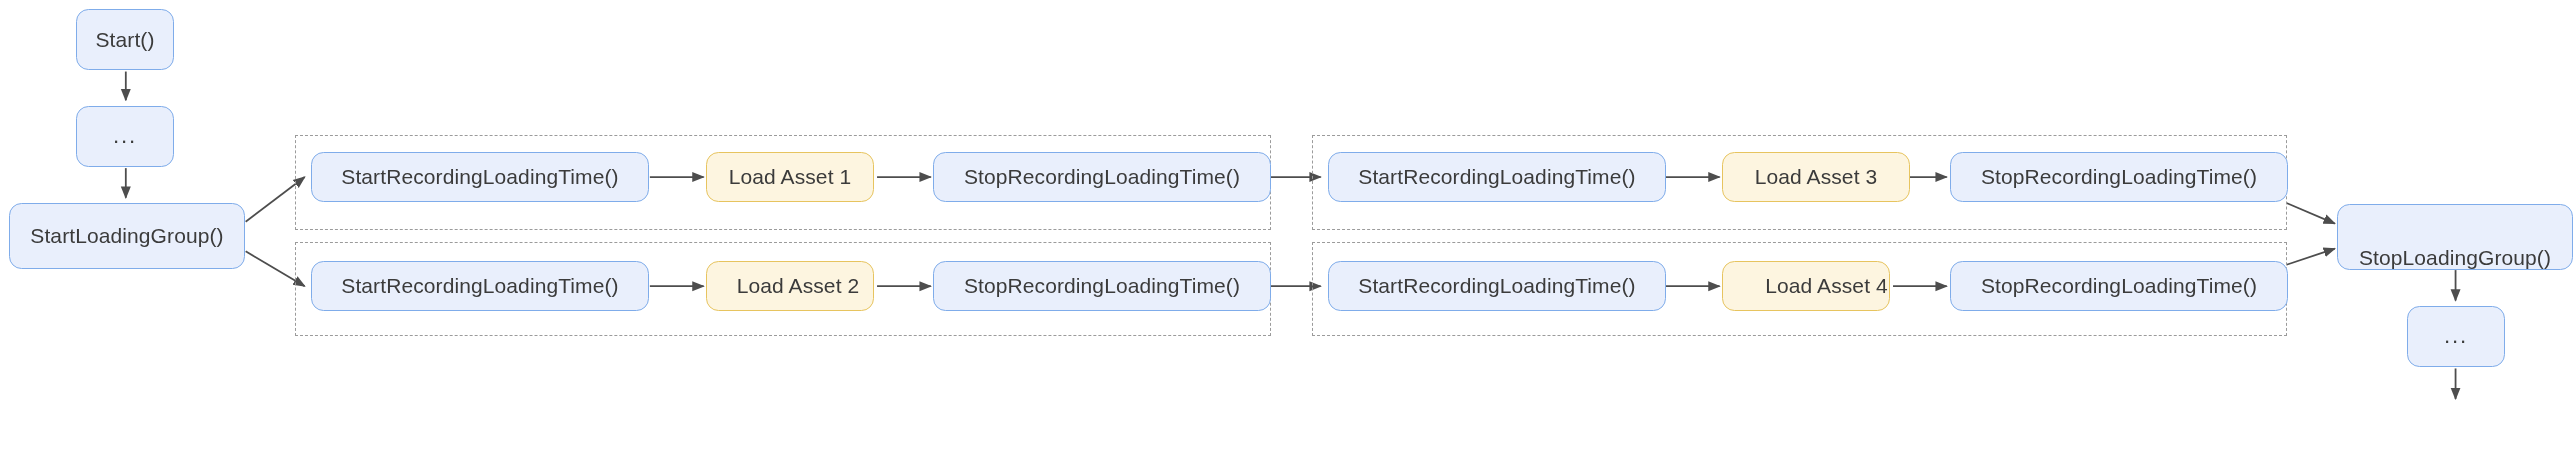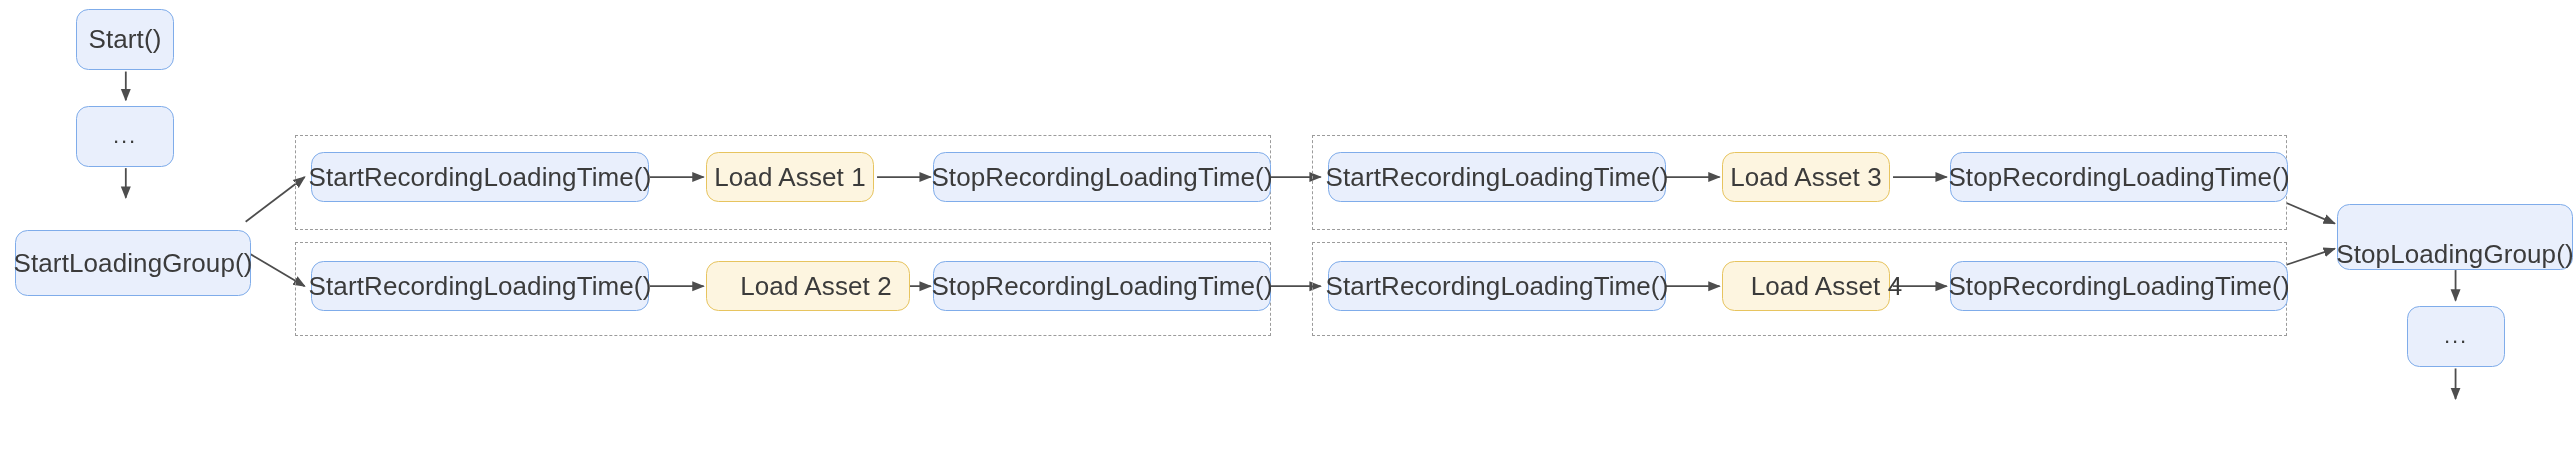--- a/index.html
+++ b/index.html
@@ -29,21 +29,21 @@
     pointer-events: none;
   }
   .node {
     position: absolute;
     box-sizing: border-box;
     display: flex;
     align-items: center;
     justify-content: center;
     border-radius: 12.5px;
     border: 1.8px solid;
-    font-size: 26px;
+    font-size: 21px;
     line-height: 1.1;
     color: #3b3b3b;
     letter-spacing: 0.1px;
     white-space: nowrap;
   }
   .node.blue {
     background: #e9effc;
     border-color: #7facea;
   }
   .node.yellow {
@@ -110,21 +110,21 @@
   </svg>
 
   <div class="node blue" style="left:76px; top:9px; width:98px; height:61px;">
     <span>Start()</span>
   </div>
 
   <div class="node blue ellipsis" style="left:76px; top:106px; width:98px; height:61px;">
     <span>...</span>
   </div>
 
-  <div class="node blue" style="left:15px; top:203px; width:236px; height:66px;margin-top:27px;">
+  <div class="node blue" style="left:9px; top:203px; width:236px; height:66px;">
     <span>StartLoadingGroup()</span>
   </div>
 
   <div class="groupbox" style="left:295px; top:135px; width:976px; height:95px;"></div>
   <div class="groupbox" style="left:295px; top:242px; width:976px; height:94px;"></div>
 
   <div class="groupbox" style="left:1312px; top:135px; width:975px; height:95px;"></div>
   <div class="groupbox" style="left:1312px; top:242px; width:975px; height:94px;"></div>
 
   <div class="node blue" style="left:311px; top:152px; width:338px; height:50px;">
@@ -133,31 +133,31 @@
   <div class="node yellow" style="left:706px; top:152px; width:168px; height:50px;">
     <span>Load Asset 1</span>
   </div>
   <div class="node blue" style="left:933px; top:152px; width:338px; height:50px;">
     <span>StopRecordingLoadingTime()</span>
   </div>
 
   <div class="node blue" style="left:311px; top:261px; width:338px; height:50px;">
     <span>StartRecordingLoadingTime()</span>
   </div>
-  <div class="node yellow" style="left:706px; top:261px; width:204px; height:50px;padding-left:16px;">
+  <div class="node yellow" style="left:706px; top:261px; width:168px; height:50px;padding-left:16px;">
     <span>Load Asset 2</span>
   </div>
   <div class="node blue" style="left:933px; top:261px; width:338px; height:50px;">
     <span>StopRecordingLoadingTime()</span>
   </div>
 
   <div class="node blue" style="left:1328px; top:152px; width:338px; height:50px;">
     <span>StartRecordingLoadingTime()</span>
   </div>
-  <div class="node yellow" style="left:1722px; top:152px; width:168px; height:50px;">
+  <div class="node yellow" style="left:1722px; top:152px; width:188px; height:50px;">
     <span>Load Asset 3</span>
   </div>
   <div class="node blue" style="left:1950px; top:152px; width:338px; height:50px;">
     <span>StopRecordingLoadingTime()</span>
   </div>
 
   <div class="node blue" style="left:1328px; top:261px; width:338px; height:50px;">
     <span>StartRecordingLoadingTime()</span>
   </div>
   <div class="node yellow" style="left:1722px; top:261px; width:168px; height:50px;padding-left:41px;">

